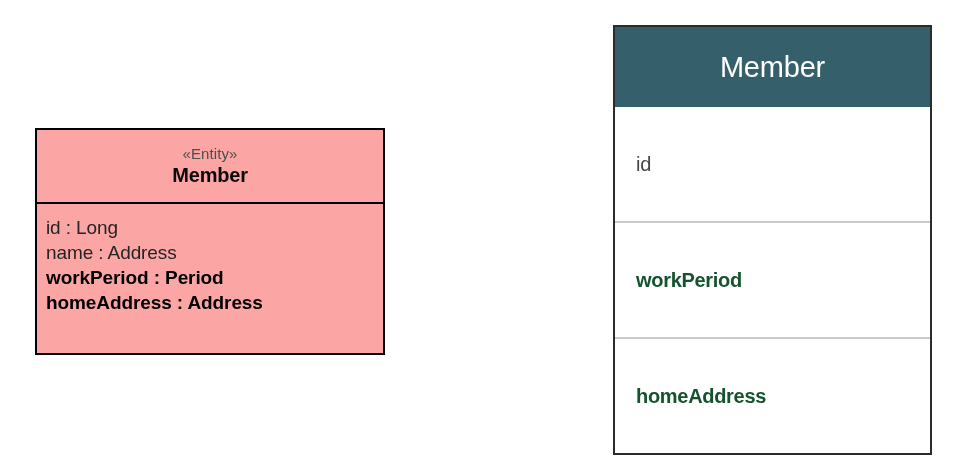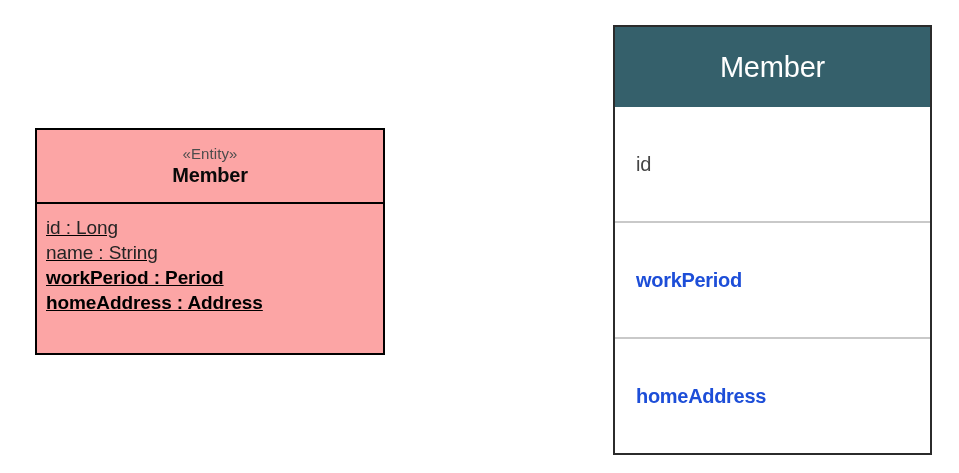--- a/index.html
+++ b/index.html
@@ -48,21 +48,20 @@
   .uml-class-name {
     font-size: 20px;
     font-weight: bold;
     color: #0a0a0a;
     line-height: 24px;
     letter-spacing: -0.2px;
   }
   #uml-attributes-compartment {
     flex: 1;
     padding: 11px 0 16px 9px;
-    text-decoration: underline;
   }
   .uml-attribute {
     font-size: 19px;
     line-height: 25px;
     color: #1a1a1a;
     white-space: pre;
     letter-spacing: -0.1px;
   }
   .uml-attribute.regular { font-weight: normal; color: #242424; }
   .uml-attribute.bold    { font-weight: bold;   color: #000000; }
@@ -103,33 +102,33 @@
     align-items: center;
     padding-left: 21px;
     box-sizing: border-box;
     border-top: 2px solid #c9c9c9;
     font-size: 20px;
     line-height: 32px;
     color: #454545;
     letter-spacing: -0.3px;
   }
   .db-row:first-child { border-top: none; }
-  .db-row.bold { font-weight: bold; color: #1d4ed8; }
+  .db-row.bold { font-weight: bold; color: #14532d; }
 </style>
 </head>
 <body>
 
 <div id="uml-class-box">
   <div id="uml-header-compartment">
     <div class="uml-stereotype">«Entity»</div>
     <div class="uml-class-name">Member</div>
   </div>
   <div id="uml-attributes-compartment">
     <div class="uml-attribute regular">id : Long</div>
-    <div class="uml-attribute regular">name : String</div>
+    <div class="uml-attribute regular">name : Address</div>
     <div class="uml-attribute bold">workPeriod : Period</div>
     <div class="uml-attribute bold">homeAddress : Address</div>
   </div>
 </div>
 
 <div id="db-table">
   <div id="db-table-header">Member</div>
   <div id="db-table-body">
     <div class="db-row">id</div>
     <div class="db-row bold">workPeriod</div>

